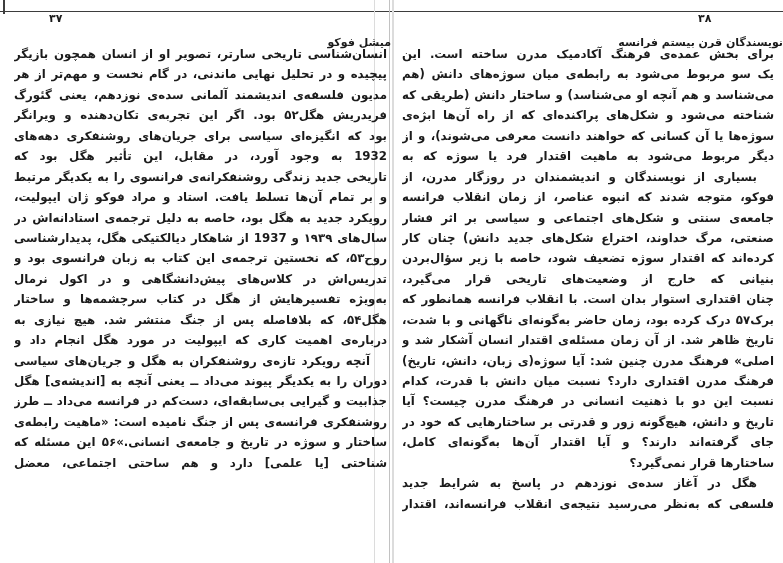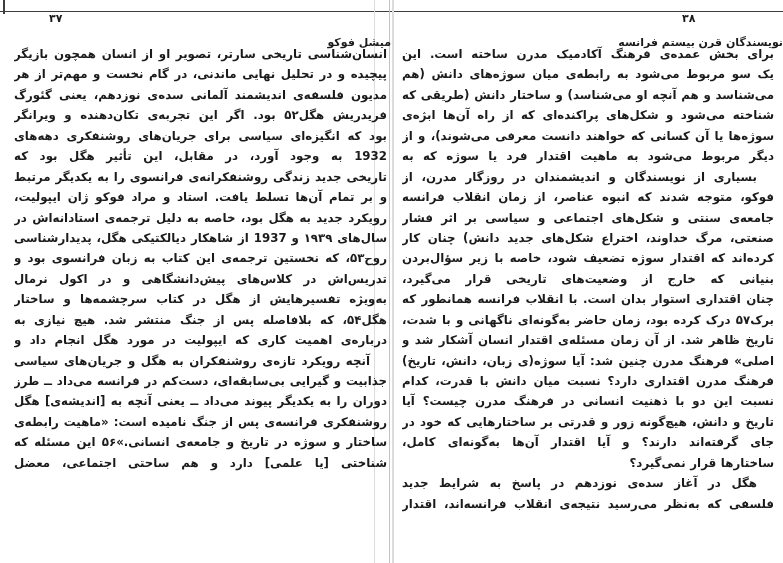--- a/index.html
+++ b/index.html
@@ -20,21 +20,21 @@
   .gutter.b{left:389px;width:1px;background:var(--gutter-mid);}
   .gutter.c{left:392px;width:2px;background:var(--gutter-light);}
   .page{position:absolute;top:0;height:563px;color:var(--text);}
   .page.left{left:0;width:391px;}
   .page.right{left:394px;width:389px;}
   .runhead{position:absolute;top:12px;left:0;right:0;height:16px;
     font-size:11px;font-weight:bold;direction:rtl;}
   .runtitle{position:absolute;left:0;right:0;top:0;text-align:right;margin-top:24px;}
   .pagenum{position:absolute;top:0;font-size:11px;font-weight:bold;}
   .page.left .pagenum{left:49px;}
-  .page.right .pagenum{left:288px;}
+  .page.right .pagenum{left:304px;}
   .body{position:absolute;top:44px;direction:rtl;}
   .page.left .body{left:14px;width:373px;}
   .page.right .body{left:8px;width:372px;}
   .line{
     height:20.45px;line-height:20.45px;overflow:hidden;
     font-size:11.8px;font-weight:bold;color:var(--text);
     text-align:justify;text-align-last:justify;
     word-spacing:0.5px;
   }
   .line.pend{text-align-last:right;}
@@ -65,22 +65,22 @@
       <div class="line">تاریخی جدید زندگی روشنفکرانه‌ی فرانسوی را به یکدیگر مرتبط کرد</div>
       <div class="line">و بر تمام آن‌ها تسلط یافت. استاد و مراد فوکو ژان ایپولیت، خود از بانیان</div>
       <div class="line">رویکرد جدید به هگل بود، خاصه به دلیل ترجمه‌ی استادانه‌اش در</div>
       <div class="line">سال‌های ۱۹۳۹ و 1937 از شاهکار دیالکتیکی هگل، پدیدارشناسی</div>
       <div class="line">روح۵۳، که نخستین ترجمه‌ی این کتاب به زبان فرانسوی بود و نیز به دلیل</div>
       <div class="line">تدریس‌اش در کلاس‌های پیش‌دانشگاهی و در اکول نرمال سوپریور،</div>
       <div class="line">به‌ویژه تفسیرهایش از هگل در کتاب سرچشمه‌ها و ساختار پدیدارشناسی روح</div>
       <div class="line">هگل۵۴، که بلافاصله پس از جنگ منتشر شد. هیچ نیازی به گزافه‌گویی</div>
       <div class="line">درباره‌ی اهمیت کاری که ایپولیت در مورد هگل انجام داد و تأثیرش بر</div>
       <div class="line pstart">آنچه رویکرد تازه‌ی روشنفکران به هگل و جریان‌های سیاسی آن</div>
+      <div class="line">دوران را به یکدیگر پیوند می‌داد ــ یعنی آنچه به [اندیشه‌ی] هگل</div>
       <div class="line">جذابیت و گیرایی بی‌سابقه‌ای، دست‌کم در فرانسه می‌داد ــ طرز</div>
-      <div class="line">دوران را به یکدیگر پیوند می‌داد ــ یعنی آنچه به [اندیشه‌ی] هگل</div>
       <div class="line">روشنفکری فرانسه‌ی پس از جنگ نامیده است: «ماهیت رابطه‌ی میان</div>
       <div class="line">ساختار و سوژه در تاریخ و جامعه‌ی انسانی.»۵۶ این مسئله که هم جنبه‌ی</div>
       <div class="line">شناختی [یا علمی] دارد و هم ساحتی اجتماعی، معضل اساسی‌ای را</div>
     </div>
   </div>
 
   <div class="page right">
     <div class="runhead">
       <span class="pagenum">۳۸</span>
       <span class="runtitle">نویسندگان قرن بیستم فرانسه</span>

